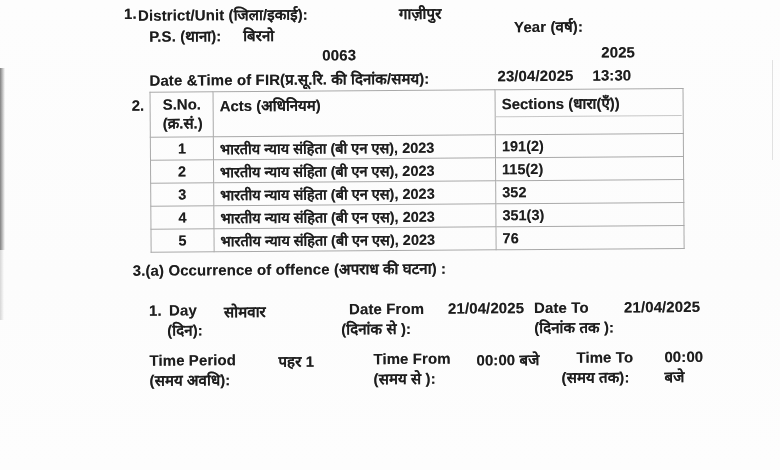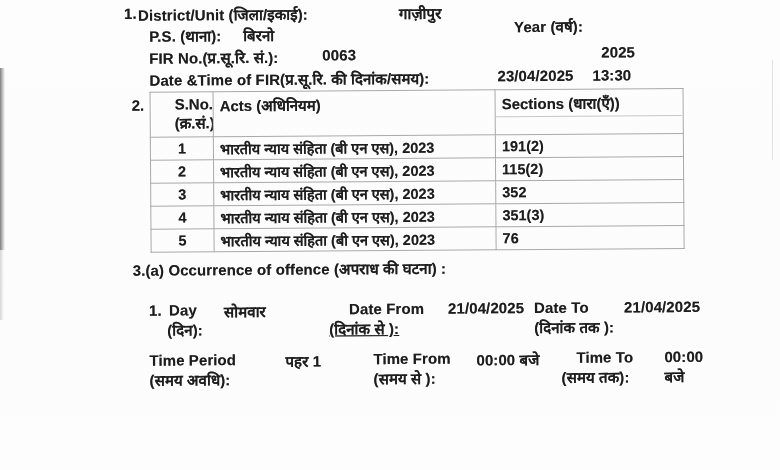--- a/index.html
+++ b/index.html
@@ -44,21 +44,21 @@
     white-space: nowrap;
   }
   table.acts thead th {
     height: 41px;
     vertical-align: top;
     padding: 3px 0 0 6px;
     text-align: left;
     font-size: 15px;
     text-shadow: 0 0 0.6px rgba(30,30,30,0.55);
   }
-  table.acts thead th.sno-h { padding-left: 24px; }
+  table.acts thead th.sno-h { padding-left: 12px; }
   table.acts tbody td {
     height: 22px;
     vertical-align: middle;
     font-size: 14.5px;
     padding: 0 0 0 6px;
     text-shadow: 0 0 0.6px rgba(30,30,30,0.5);
   }
   table.acts tbody td.sno { text-align: center; padding-left: 0; }
 
   
@@ -97,21 +97,20 @@
     <span class="abs t15" style="left:125px; top:3px;">1.</span>
     <span class="abs t15" style="left:139px; top:3px;">District/Unit (जिला/इकाई):</span>
     <span class="abs t15" style="left:400px; top:3px;">गाज़ीपुर</span>
 
     <span class="abs t15" style="left:150px; top:24px;">P.S. (थाना):</span>
     <span class="abs t15" style="left:244px; top:24px;">बिरनो</span>
 
     <span class="abs t15" style="left:515px; top:17px;">Year (वर्ष):</span>
     <span class="abs t15" style="left:602px; top:17px;margin-top:28px;">2025</span>
 
-    <span class="abs t15" style="left:150px; top:46px;">FIR No.(प्र.सू.रि. सं.):</span>
     <span class="abs t15" style="left:323px; top:46px;">0063</span>
 
     <span class="abs t15" style="left:150px; top:68px;">Date &amp;Time of FIR(प्र.सू.रि. की दिनांक/समय):</span>
     <span class="abs t15" style="left:498px; top:68px;">23/04/2025</span>
     <span class="abs t15" style="left:593px; top:68px;">13:30</span>
 
     <span class="abs t15" style="left:132px; top:95px;">2.</span>
 
     <table class="acts">
       <colgroup>
@@ -160,30 +159,30 @@
     <div class="sections-artifact-line"></div>
 
     <span class="abs t15" style="left:132px; top:258px;">3.(a) Occurrence of offence (अपराध की घटना) :</span>
 
     <span class="abs t15" style="left:148px; top:300px;">1.</span>
     <span class="abs t15" style="left:168px; top:300px;">Day</span>
     <span class="abs t15" style="left:166px; top:318px;">(दिन):</span>
     <span class="abs t15" style="left:223px; top:300px;">सोमवार</span>
 
     <span class="abs t15" style="left:348px; top:300px;">Date From</span>
-    <span class="abs t15" style="left:328px; top:318px;text-decoration:underline;">(दिनांक से ):</span>
+    <span class="abs t15" style="left:340px; top:318px;">(दिनांक से ):</span>
     <span class="abs t15" style="left:447px; top:300px;">21/04/2025</span>
 
     <span class="abs t15" style="left:533px; top:300px;">Date To</span>
     <span class="abs t15" style="left:533px; top:318px;">(दिनांक तक ):</span>
     <span class="abs t15" style="left:623px; top:300px;">21/04/2025</span>
 
     <span class="abs t15" style="left:148px; top:368px;">(समय अवधि):</span>
     <span class="abs t15" style="left:148px; top:350px;">Time Period</span>
-    <span class="abs t15" style="left:284px; top:350px;">पहर 1</span>
+    <span class="abs t15" style="left:277px; top:350px;">पहर 1</span>
 
     <span class="abs t15" style="left:372px; top:350px;">Time From</span>
     <span class="abs t15" style="left:372px; top:368px;">(समय से ):</span>
     <span class="abs t15" style="left:475px; top:350px;">00:00 बजे</span>
 
     <span class="abs t15" style="left:575px; top:350px;">Time To</span>
     <span class="abs t15" style="left:560px; top:368px;">(समय तक):</span>
     <span class="abs t15" style="left:663px; top:350px;">00:00</span>
     <span class="abs t15" style="left:663px; top:368px;">बजे</span>
 

